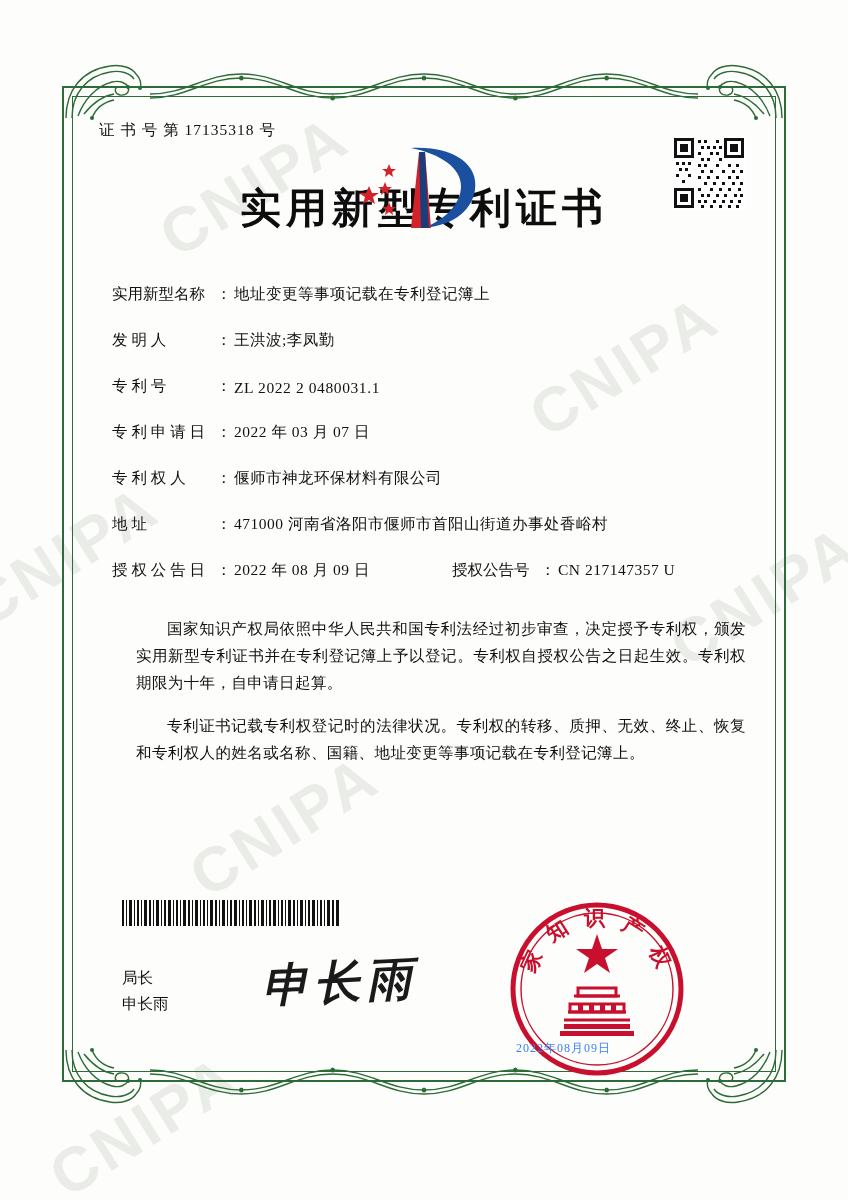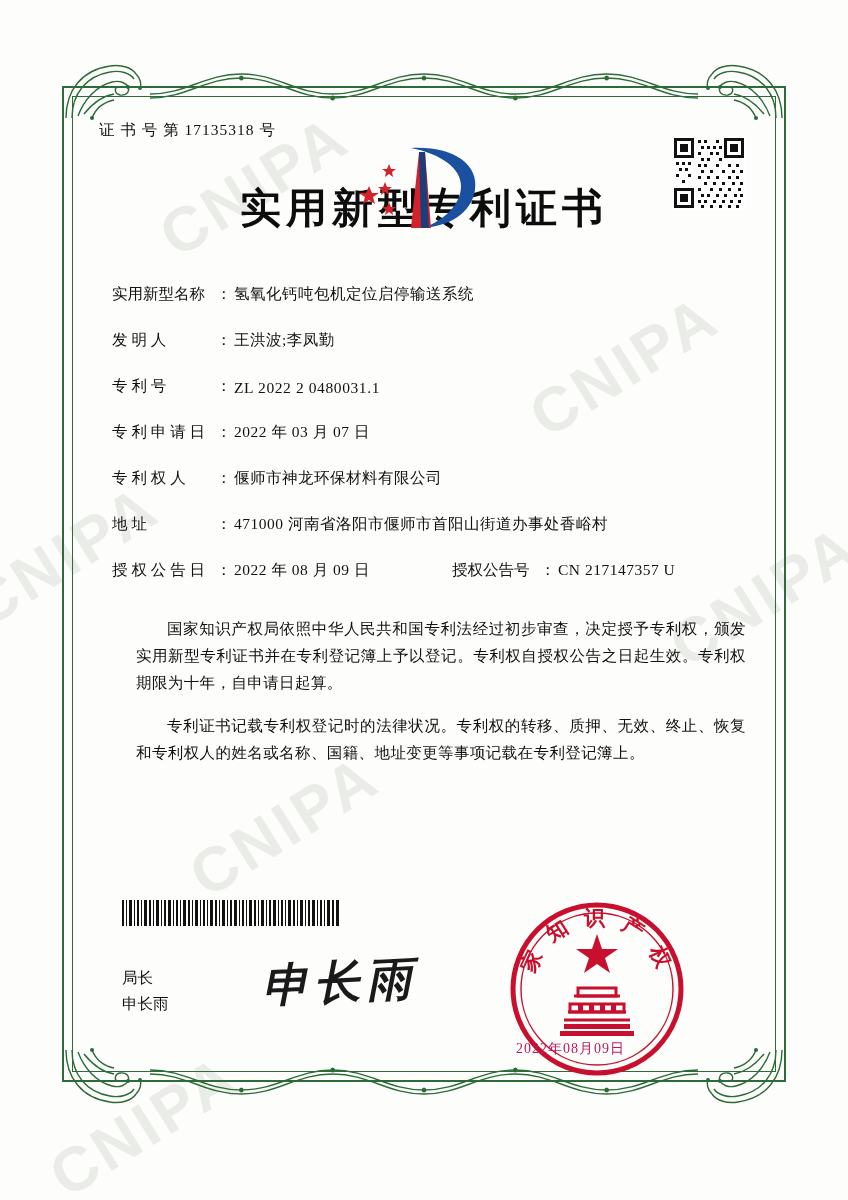--- a/index.html
+++ b/index.html
@@ -201,22 +201,22 @@
     left: 508px;
     top: 900px;
     width: 178px;
     height: 178px;
   }
   .seal svg { display:block; }
   .seal-date {
     position: absolute;
     left: 516px;
     top: 1040px;
-    font-size: 14px;
-    color: #be185d;
+    font-size: 12px;
+    color: #3b82f6;
     letter-spacing: 1px;
     font-family: "Liberation Serif", serif;
   }
 
   .page-no {
     position: absolute;
     left: 0; right: 0;
     top: 1094px;
     text-align: center;
     font-size: 14.5px;
@@ -452,21 +452,21 @@
       </svg>
     </div>
 
     <div class="title">实用新型专利证书</div>
 
     <div class="fields">
 
       <div class="field-row">
         <span class="field-label">实用新型名称</span>
         <span class="field-sep">：</span>
-        <span class="field-value">氢氧化钙吨包机定位启停输送系统</span>
+        <span class="field-value">地址变更等事项记载在专利登记簿上</span>
       </div>
 
       <div class="field-row">
         <span class="field-label">发    明    人</span>
         <span class="field-sep">：</span>
         <span class="field-value">王洪波;李凤勤</span>
       </div>
 
       <div class="field-row">
         <span class="field-label">专    利    号</span>

